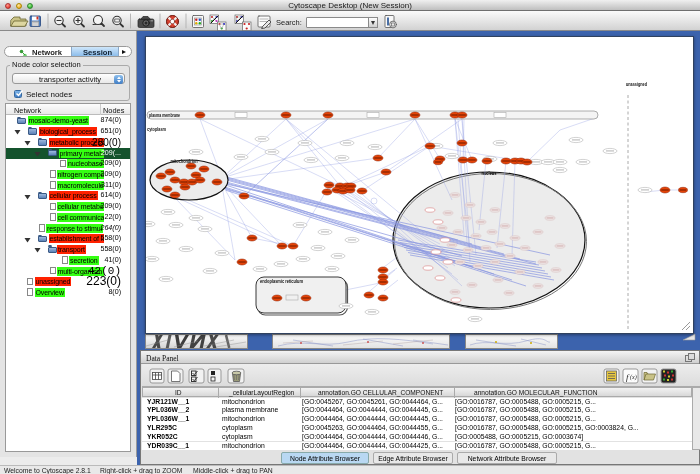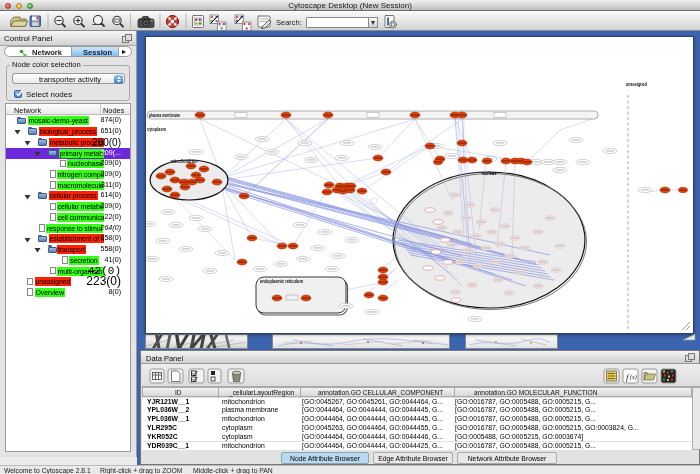--- a/index.html
+++ b/index.html
@@ -502,27 +502,20 @@
       <ellipse cx="306" cy="298" rx="5.0" ry="3.0" fill="#e54408" stroke="#8a1d00" stroke-width="0.5"></ellipse>
       <rect x="302.2" y="297.2" width="7.6" height="1.6" fill="#9b2a02"></rect>
       <ellipse cx="665" cy="190" rx="5.0" ry="3.0" fill="#e54408" stroke="#8a1d00" stroke-width="0.5"></ellipse>
       <rect x="661.2" y="189.2" width="7.6" height="1.6" fill="#9b2a02"></rect>
       <ellipse cx="683" cy="190" rx="4.5" ry="2.7" fill="#e54408" stroke="#8a1d00" stroke-width="0.5"></ellipse>
       <rect x="679.7" y="189.2" width="6.6" height="1.6" fill="#9b2a02"></rect>
     </g>
   </svg>
 
 <div class="abs" style="left:0;top:31px;width:137px;height:426px;background:#e4e4e4;border-right:1px solid #9a9a9a;">
- <div class="abs" style="left:0;top:0;width:100%;height:15px;background:linear-gradient(#f5f5f5,#d2d2d2);border-bottom:1px solid #aaa;">
-   <span style="position:absolute;left:4px;top:3px;font-size:8px;color:#111;">Control Panel</span>
-   <svg style="position:absolute;right:4px;top:3px;" width="10" height="10">
-        <rect x="0.5" y="2.5" width="6" height="6" fill="none" stroke="#777"></rect>
-        <rect x="3.5" y="0.5" width="6" height="6" fill="#ddd" stroke="#777"></rect>
-      </svg>
- </div>
 
  <div class="abs" style="left:4px;top:15px;width:128px;height:11px;background:#fff;border:1px solid #9a9a9a;border-radius:6px;overflow:hidden;">
    <svg style="position:absolute;left:14px;top:1.5px;" width="9" height="9">
         <circle cx="2.5" cy="2.5" r="1.8" fill="#3a9e3a"></circle>
         <circle cx="6" cy="6.5" r="1.8" fill="#6fcf6f"></circle>
         <path d="M3 3 L6 6" stroke="#3a9e3a" stroke-width="1"></path>
       </svg>
    <span class="abs" style="left:27px;top:1px;font-size:7.6px;font-weight:bold;color:#222;">Network</span>
    <span class="abs" style="left:66px;top:0;width:48px;height:11px;background:linear-gradient(#cfe6fa,#7db4e8);border-left:1px solid #8aa8c8;border-right:1px solid #8aa8c8;"></span>
    <span class="abs" style="left:78px;top:1px;font-size:7.6px;font-weight:bold;color:#123;">Session</span>
@@ -568,21 +561,21 @@
         </div>
         <div style="position:absolute;left:0;top:22.1px;width:100%;height:10.73px;">
           <svg style="position:absolute;left:18px;top:3px;" width="7" height="6">
             <path d="M0.5 1 L6.5 1 L3.5 5.5 Z" fill="#333"></path>
           </svg>
           <span style="position:absolute;left:31.5px;top:2.2px;width:9px;height:6.5px;background:linear-gradient(#9db8dd,#5c82b8);border:0.5px solid #3a5a85;border-radius:1px;"></span>
           <span style="position:absolute;left:31.5px;top:1px;width:4px;height:2px;background:#7e9cc8;border:0.5px solid #3a5a85;border-radius:1px 1px 0 0;"></span>
           <span style="position:absolute;left:42.5px;top:0.8px;font-size:7px;letter-spacing:-0.1px;line-height:9px;background:#ff2100;color:#000;padding:0 1px;white-space:nowrap;overflow:hidden;max-width:55.5px;display:inline-block;">metabolic process</span>
           <span style="position:absolute;right:9px;top:0.8px;font-size:10px;line-height:9px;color:#000;">280(0)</span>
         </div>
-        <div style="position:absolute;left:0;top:32.8px;width:100%;height:10.73px;background:#6d28d9;">
+        <div style="position:absolute;left:0;top:32.8px;width:100%;height:10.73px;background:#14532d;">
           <svg style="position:absolute;left:28px;top:3px;" width="7" height="6">
             <path d="M0.5 1 L6.5 1 L3.5 5.5 Z" fill="#333"></path>
           </svg>
           <span style="position:absolute;left:42px;top:2.2px;width:9px;height:6.5px;background:linear-gradient(#9db8dd,#5c82b8);border:0.5px solid #3a5a85;border-radius:1px;"></span>
           <span style="position:absolute;left:42px;top:1px;width:4px;height:2px;background:#7e9cc8;border:0.5px solid #3a5a85;border-radius:1px 1px 0 0;"></span>
           <span style="position:absolute;left:52.5px;top:0.8px;font-size:7px;letter-spacing:-0.1px;line-height:9px;background:#35ff12;color:#000;padding:0 1px;white-space:nowrap;overflow:hidden;max-width:45.5px;display:inline-block;">primary metabo</span>
           <span style="position:absolute;right:9px;top:0.8px;font-size:7.1px;line-height:9px;color:#fff;">209(...</span>
         </div>
         <div style="position:absolute;left:0;top:43.5px;width:100%;height:10.73px;">
           <span style="position:absolute;left:54px;top:1.2px;width:6px;height:7.5px;background:#fff;border:0.6px solid #888;"></span>
@@ -659,21 +652,21 @@
         <div style="position:absolute;left:0;top:172.3px;width:100%;height:10.73px;">
           <span style="position:absolute;left:21px;top:1.2px;width:6px;height:7.5px;background:#fff;border:0.6px solid #888;"></span>
           <span style="position:absolute;left:28.5px;top:0.8px;font-size:7px;letter-spacing:-0.1px;line-height:9px;background:#35ff12;color:#000;padding:0 1px;white-space:nowrap;overflow:hidden;max-width:69.5px;display:inline-block;">Overview</span>
           <span style="position:absolute;right:9px;top:0.8px;font-size:7.1px;line-height:9px;color:#000;">8(0)</span>
         </div>
       </div>
  </div>
 </div>
 
 <div class="abs" style="left:140px;top:350px;width:560px;height:115px;background:#e2e2e2;border:1px solid #777;">
- <div class="abs" style="left:0;top:0;width:100%;height:13px;background:linear-gradient(#f4f4f4,#d0d0d0);border-bottom:1px solid #999;">
+ <div class="abs" style="left:0;top:0;width:100%;height:13px;background:linear-gradient(#f4f4f4,#d0d0d0);border-bottom:1px solid #999;font-family:Liberation Serif, serif;">
   <span style="position:absolute;left:5px;top:3px;font-size:7.5px;color:#111;">Data Panel</span>
   <svg style="position:absolute;right:4px;top:2px;" width="10" height="10">
         <rect x="0.5" y="2.5" width="6" height="6" fill="none" stroke="#777"></rect>
         <rect x="3.5" y="0.5" width="6" height="6" fill="#ddd" stroke="#777"></rect>
       </svg>
  </div>
  <div class="abs" style="left:1px;top:13px;width:558px;height:23px;background:linear-gradient(#ededed,#dcdcdc);border-bottom:1px solid #aaa;">
 <svg width="558" height="23">
 <g transform="translate(0,1.5)">
 <rect x="8" y="3.5" width="14" height="14" rx="2" fill="#f2f2f2" stroke="#999"></rect>

